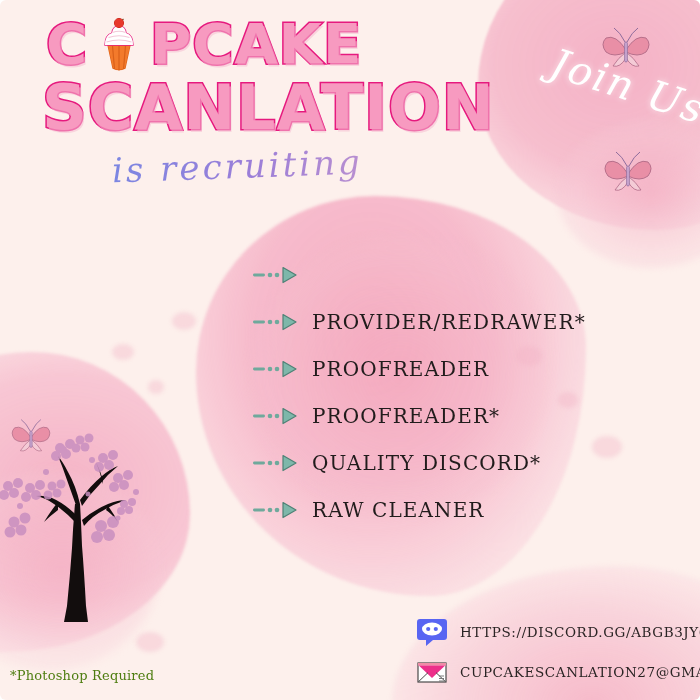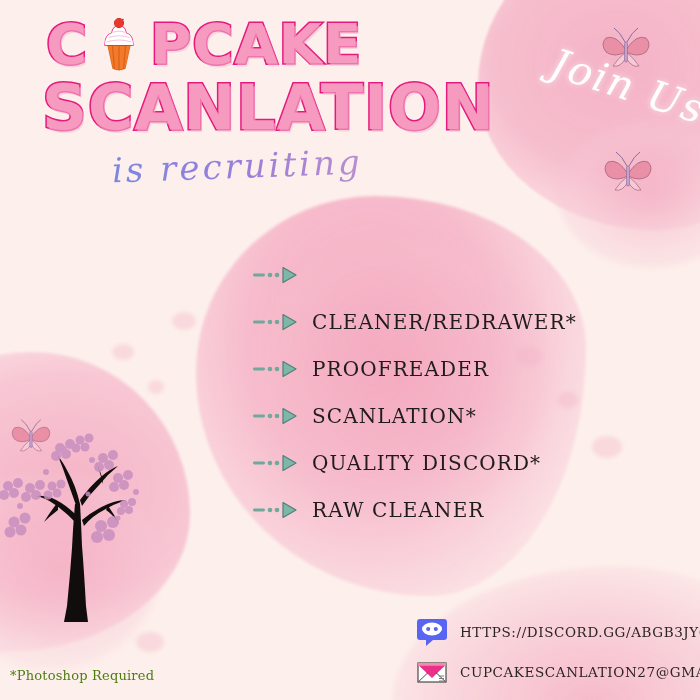--- a/index.html
+++ b/index.html
@@ -7,20 +7,21 @@
     padding: 0;
     background: #ffffff;
   }
   #poster {
     position: relative;
     width: 700px;
     height: 700px;
     overflow: hidden;
     background: #fdf0ec;
     font-family: "Liberation Serif", serif;
+    border-radius: 6px;
   }
 
   
   .blob {
     position: absolute;
     pointer-events: none;
   }
   #blob-topright {
     left: 478px; top: -70px;
     width: 330px; height: 300px;
@@ -397,39 +398,39 @@
         <path d="M31 1.5 L44 9 L31 16.5 Z" fill="#7EB7AA" stroke="#4E8276" stroke-width="1.2" stroke-linejoin="round"></path>
       </svg>
     </div>
     <div class="role-row">
       <svg class="role-bullet" viewBox="0 0 46 18">
         <rect x="1" y="7.6" width="12" height="2.8" rx="1.4" fill="#6FA99C"></rect>
         <circle cx="18" cy="9" r="2.3" fill="#6FA99C"></circle>
         <circle cx="25" cy="9" r="2.3" fill="#6FA99C"></circle>
         <path d="M31 1.5 L44 9 L31 16.5 Z" fill="#7EB7AA" stroke="#4E8276" stroke-width="1.2" stroke-linejoin="round"></path>
       </svg>
-      <span class="role-label">CLEANER/REDRAWER*</span>
+      <span class="role-label">PROVIDER/REDRAWER*</span>
     </div>
     <div class="role-row">
       <svg class="role-bullet" viewBox="0 0 46 18">
         <rect x="1" y="7.6" width="12" height="2.8" rx="1.4" fill="#6FA99C"></rect>
         <circle cx="18" cy="9" r="2.3" fill="#6FA99C"></circle>
         <circle cx="25" cy="9" r="2.3" fill="#6FA99C"></circle>
         <path d="M31 1.5 L44 9 L31 16.5 Z" fill="#7EB7AA" stroke="#4E8276" stroke-width="1.2" stroke-linejoin="round"></path>
       </svg>
       <span class="role-label">PROOFREADER</span>
     </div>
     <div class="role-row">
       <svg class="role-bullet" viewBox="0 0 46 18">
         <rect x="1" y="7.6" width="12" height="2.8" rx="1.4" fill="#6FA99C"></rect>
         <circle cx="18" cy="9" r="2.3" fill="#6FA99C"></circle>
         <circle cx="25" cy="9" r="2.3" fill="#6FA99C"></circle>
         <path d="M31 1.5 L44 9 L31 16.5 Z" fill="#7EB7AA" stroke="#4E8276" stroke-width="1.2" stroke-linejoin="round"></path>
       </svg>
-      <span class="role-label">SCANLATION*</span>
+      <span class="role-label">PROOFREADER*</span>
     </div>
     <div class="role-row">
       <svg class="role-bullet" viewBox="0 0 46 18">
         <rect x="1" y="7.6" width="12" height="2.8" rx="1.4" fill="#6FA99C"></rect>
         <circle cx="18" cy="9" r="2.3" fill="#6FA99C"></circle>
         <circle cx="25" cy="9" r="2.3" fill="#6FA99C"></circle>
         <path d="M31 1.5 L44 9 L31 16.5 Z" fill="#7EB7AA" stroke="#4E8276" stroke-width="1.2" stroke-linejoin="round"></path>
       </svg>
       <span class="role-label">QUALITY DISCORD*</span>
     </div>

